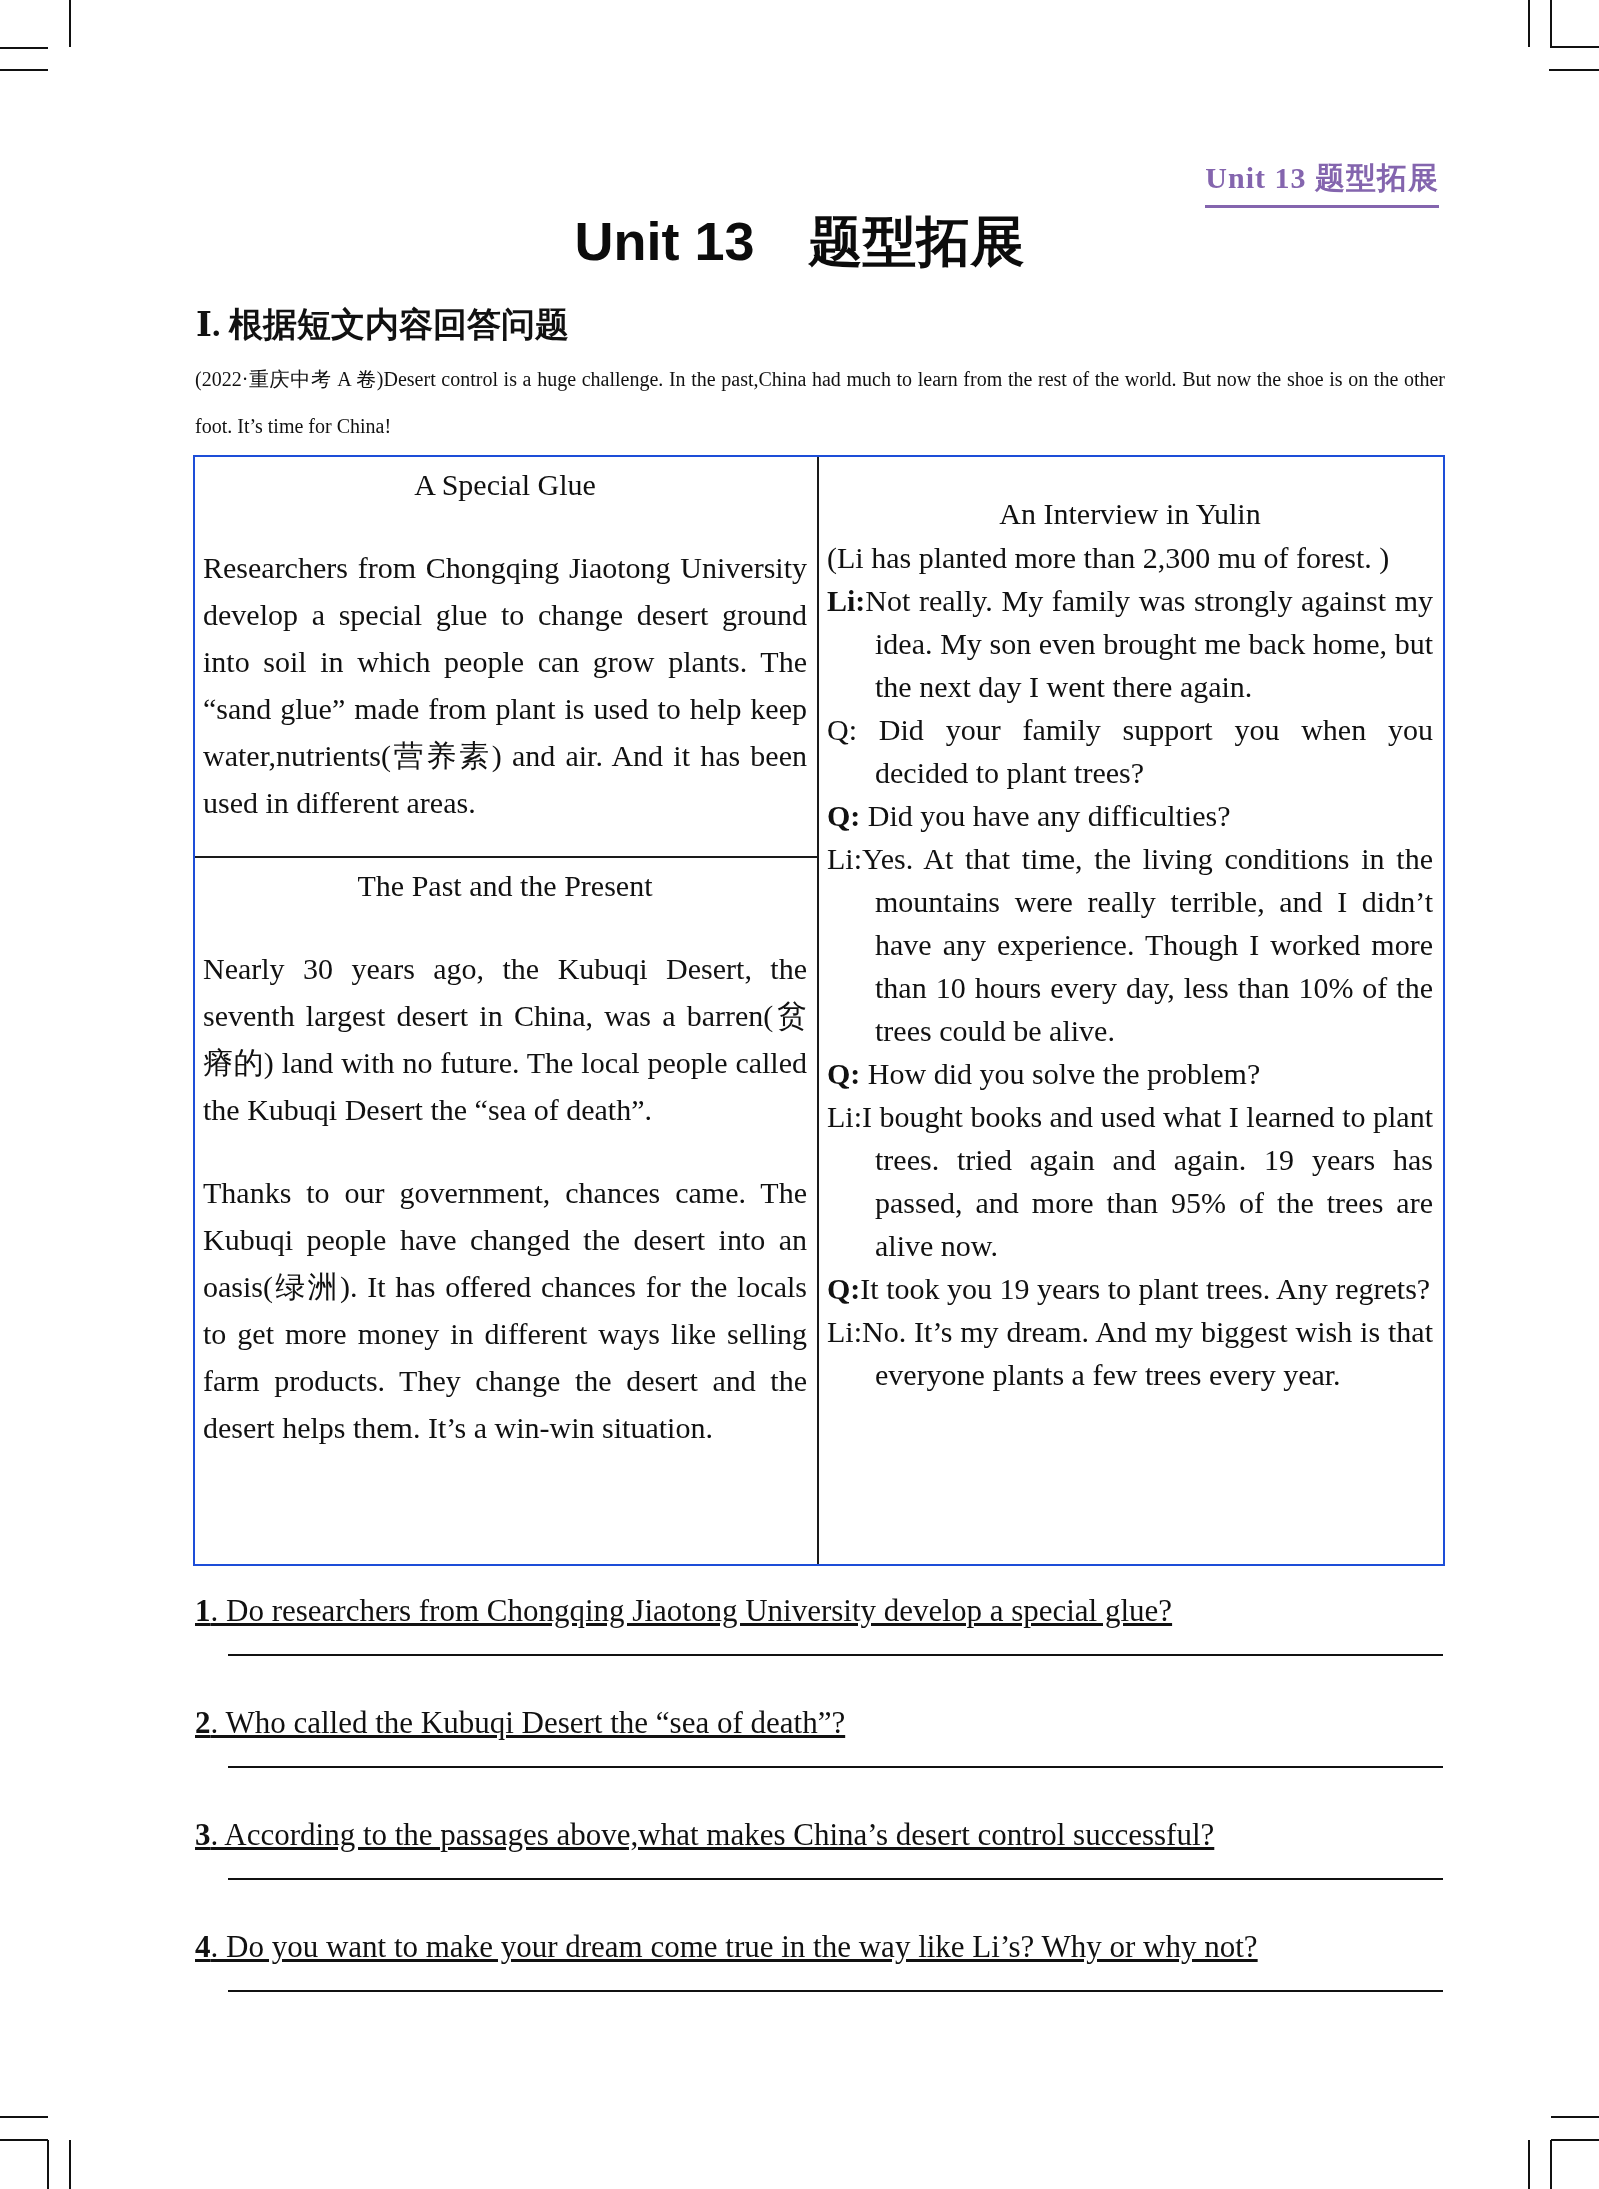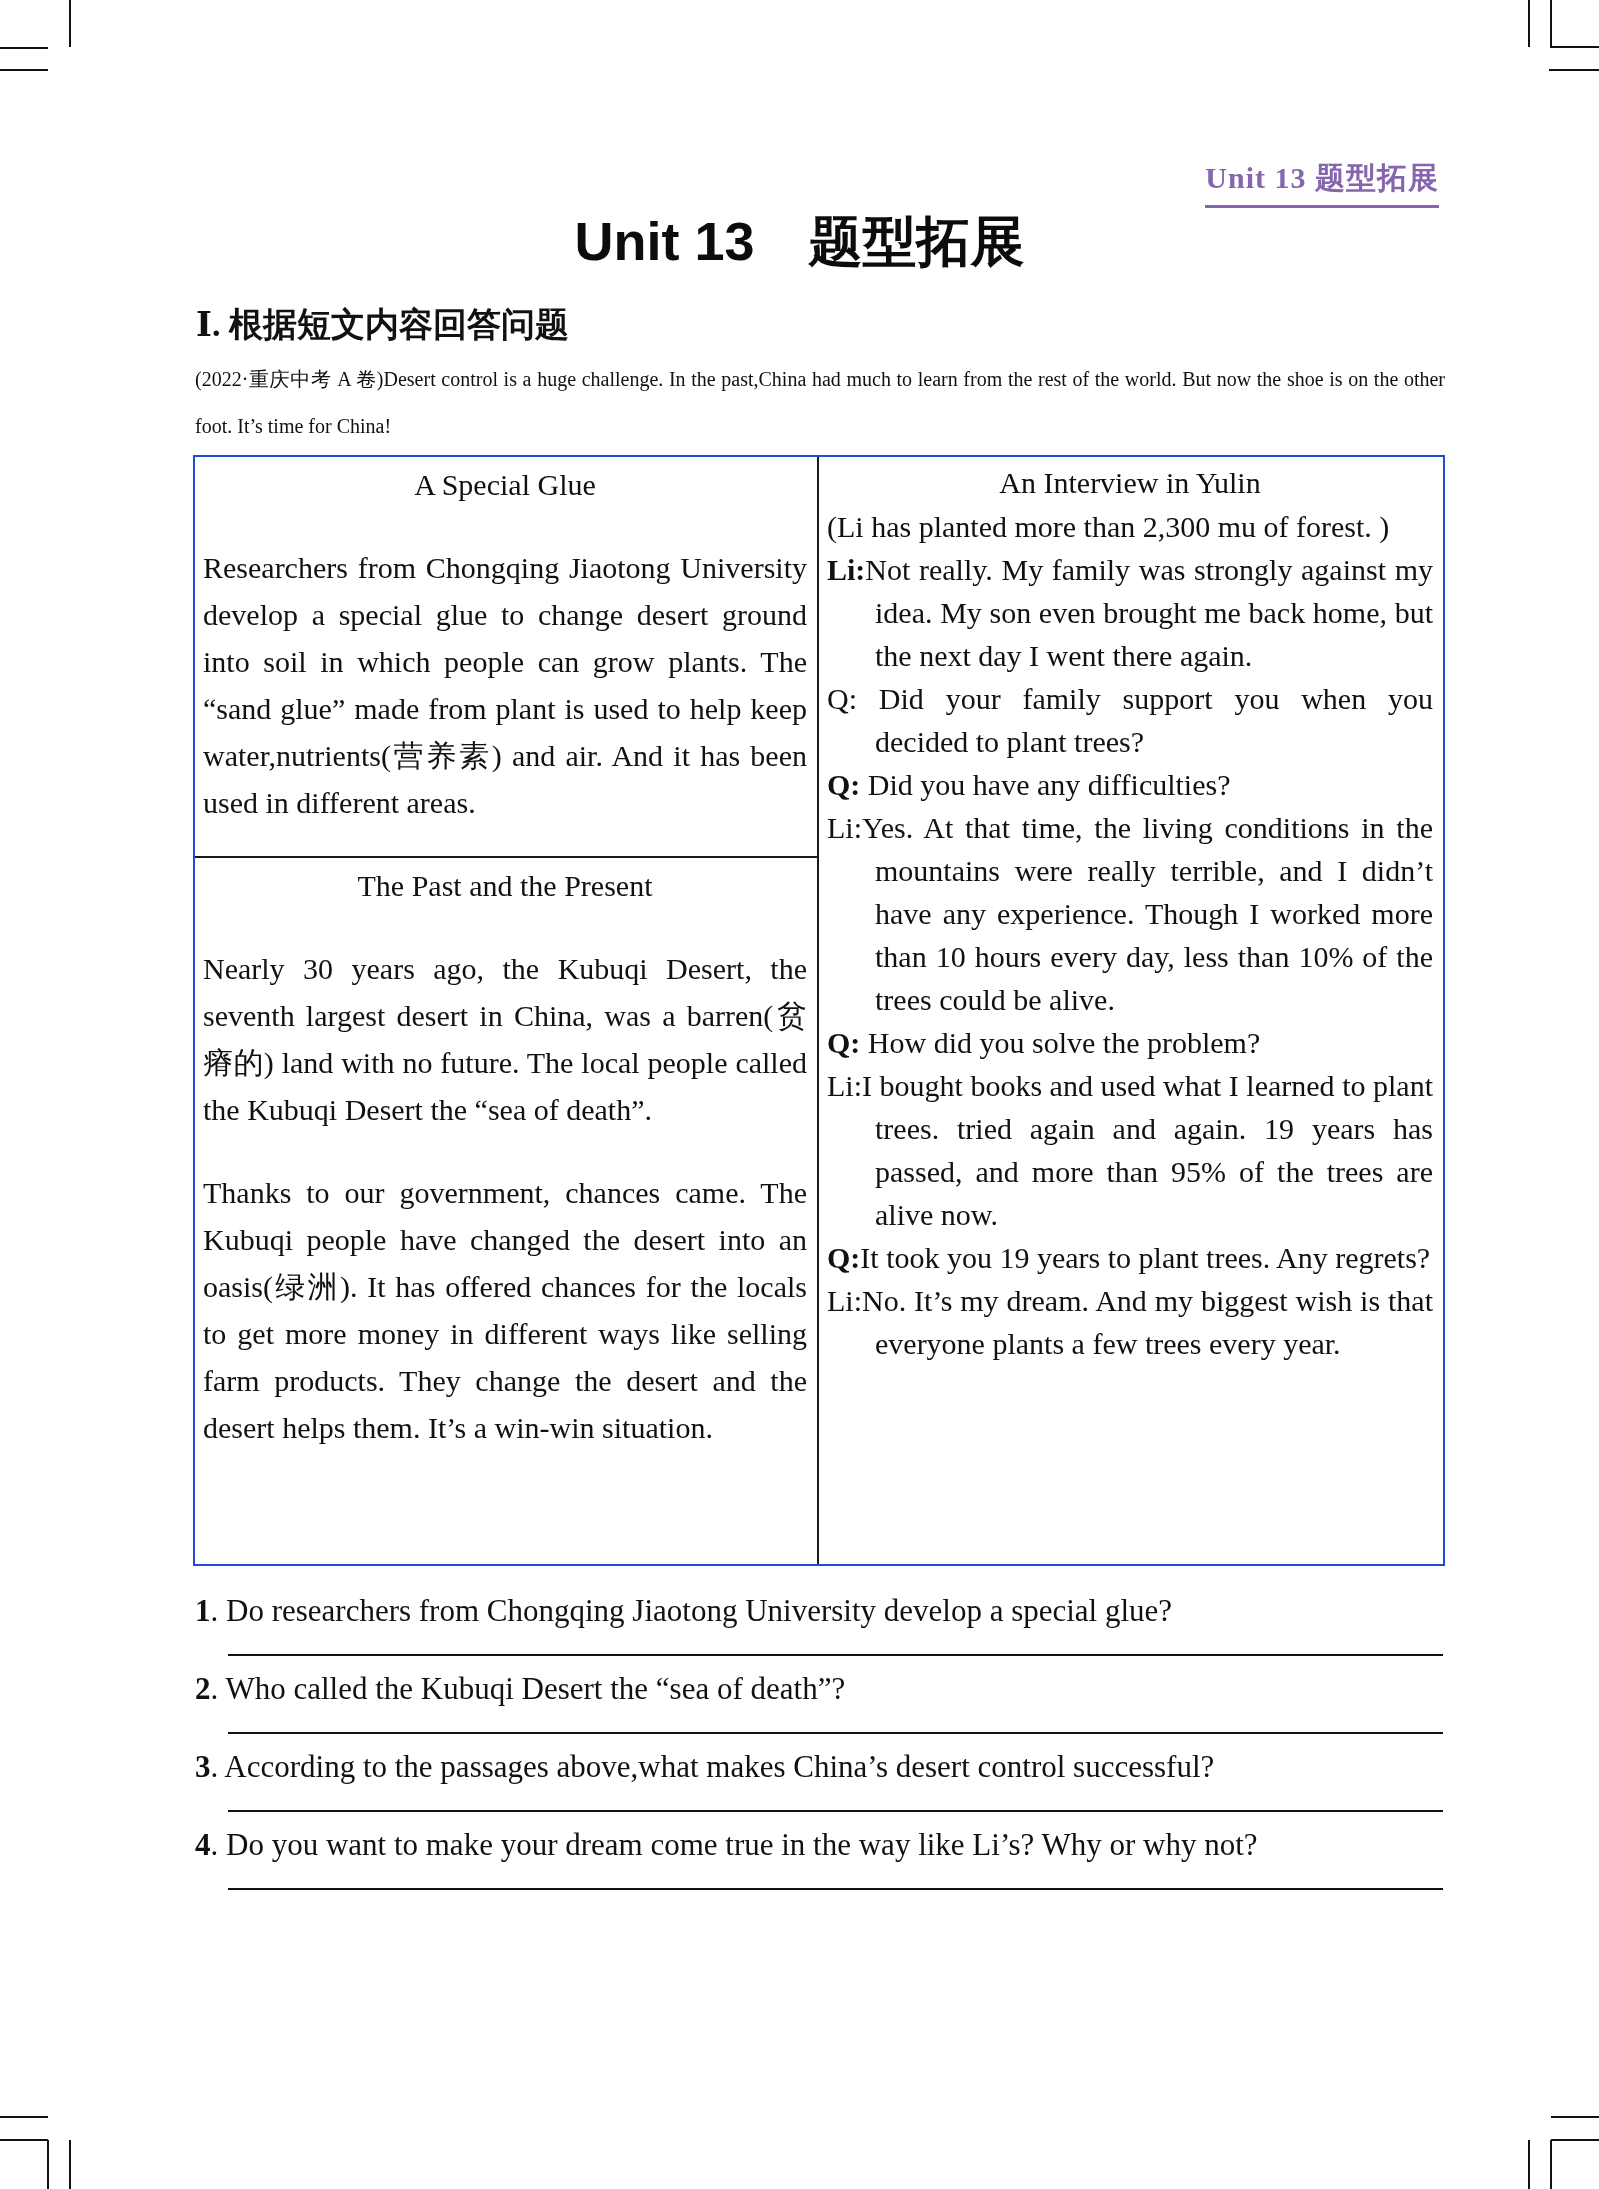--- a/index.html
+++ b/index.html
@@ -55,31 +55,31 @@
   }
   .col-right { width: 50%; padding: 4px 10px 0 8px; overflow: hidden; }
 
   .cell { padding: 4px 10px 0 8px; font-size: 30px; line-height: 47px; }
   .cell-1 { height: 401px; border-bottom: 2px solid #1a1a1a; overflow: hidden; }
   .cell-2 { flex: 1; overflow: hidden; }
   .cell-heading { text-align: center; }
   .cell p.body { text-align: justify; margin-top: 36px; }
 
   .col-right { font-size: 30px; line-height: 43px; }
-  .col-right .cell-heading { margin-bottom: 1px; }
+  .col-right .cell-heading { margin-bottom: 1px; margin-top: 31px; }
   .col-right .note { text-align: justify; }
   .dialogue p.dlg {
     padding-left: 48px; text-indent: -48px;
     text-align: justify;
   }
   .dialogue p.dlg:nth-child(odd) .spk { font-weight: bold; }
 
   
   .questions { position: absolute; left: 195px; top: 1592px; width: 1250px; }
-  .qa-block { margin-bottom: 14px; }
+  .qa-block { margin-bottom: 48px; text-decoration: underline; }
   .q-text { font-size: 31px; line-height: 38px; }
   .q-num { font-weight: bold; }
   .answer-line {
     margin-top: 24px; margin-left: 33px;
     width: calc(100% - 35px);
     border-bottom: 2px solid #111111;
     height: 0;
   }
 </style>
 </head>

